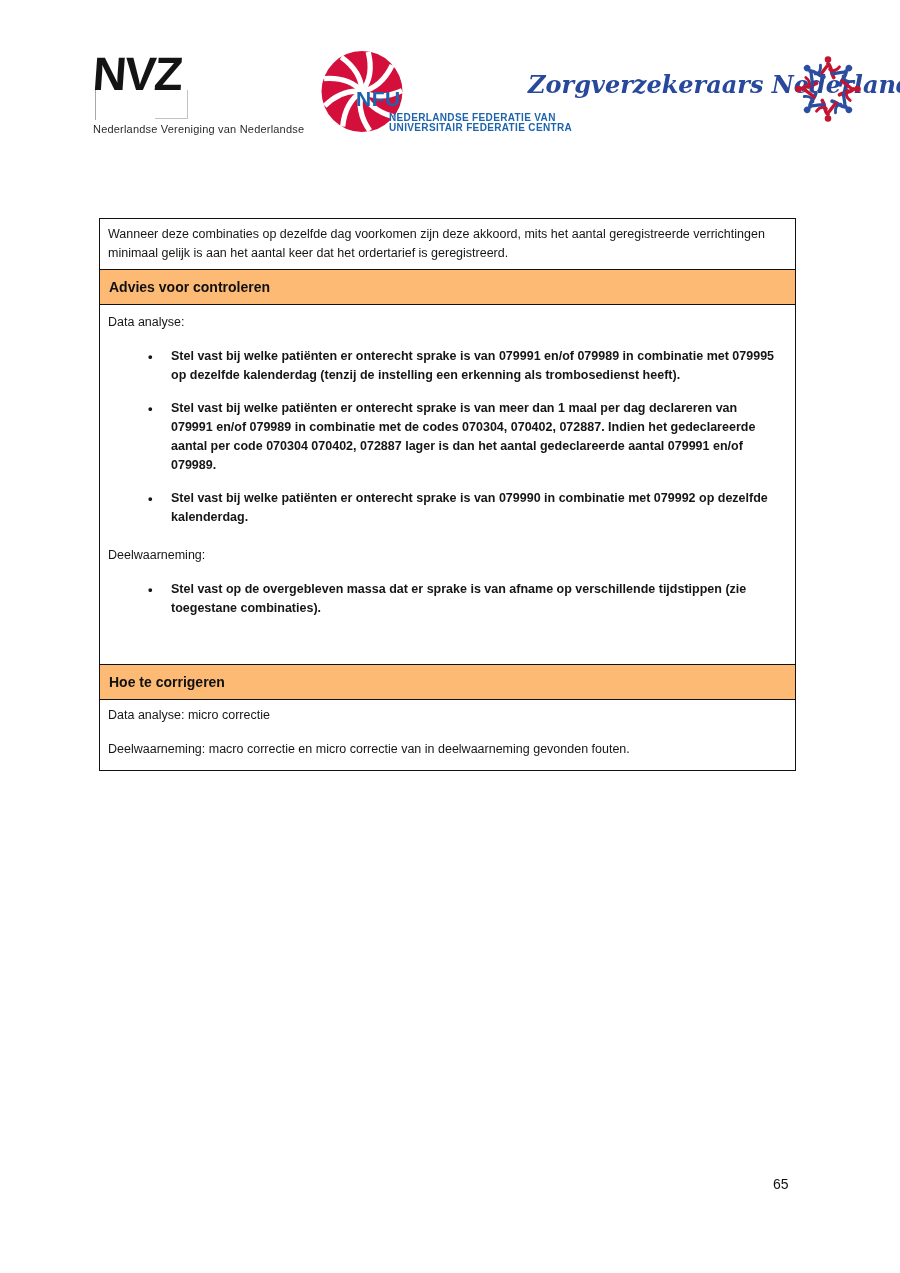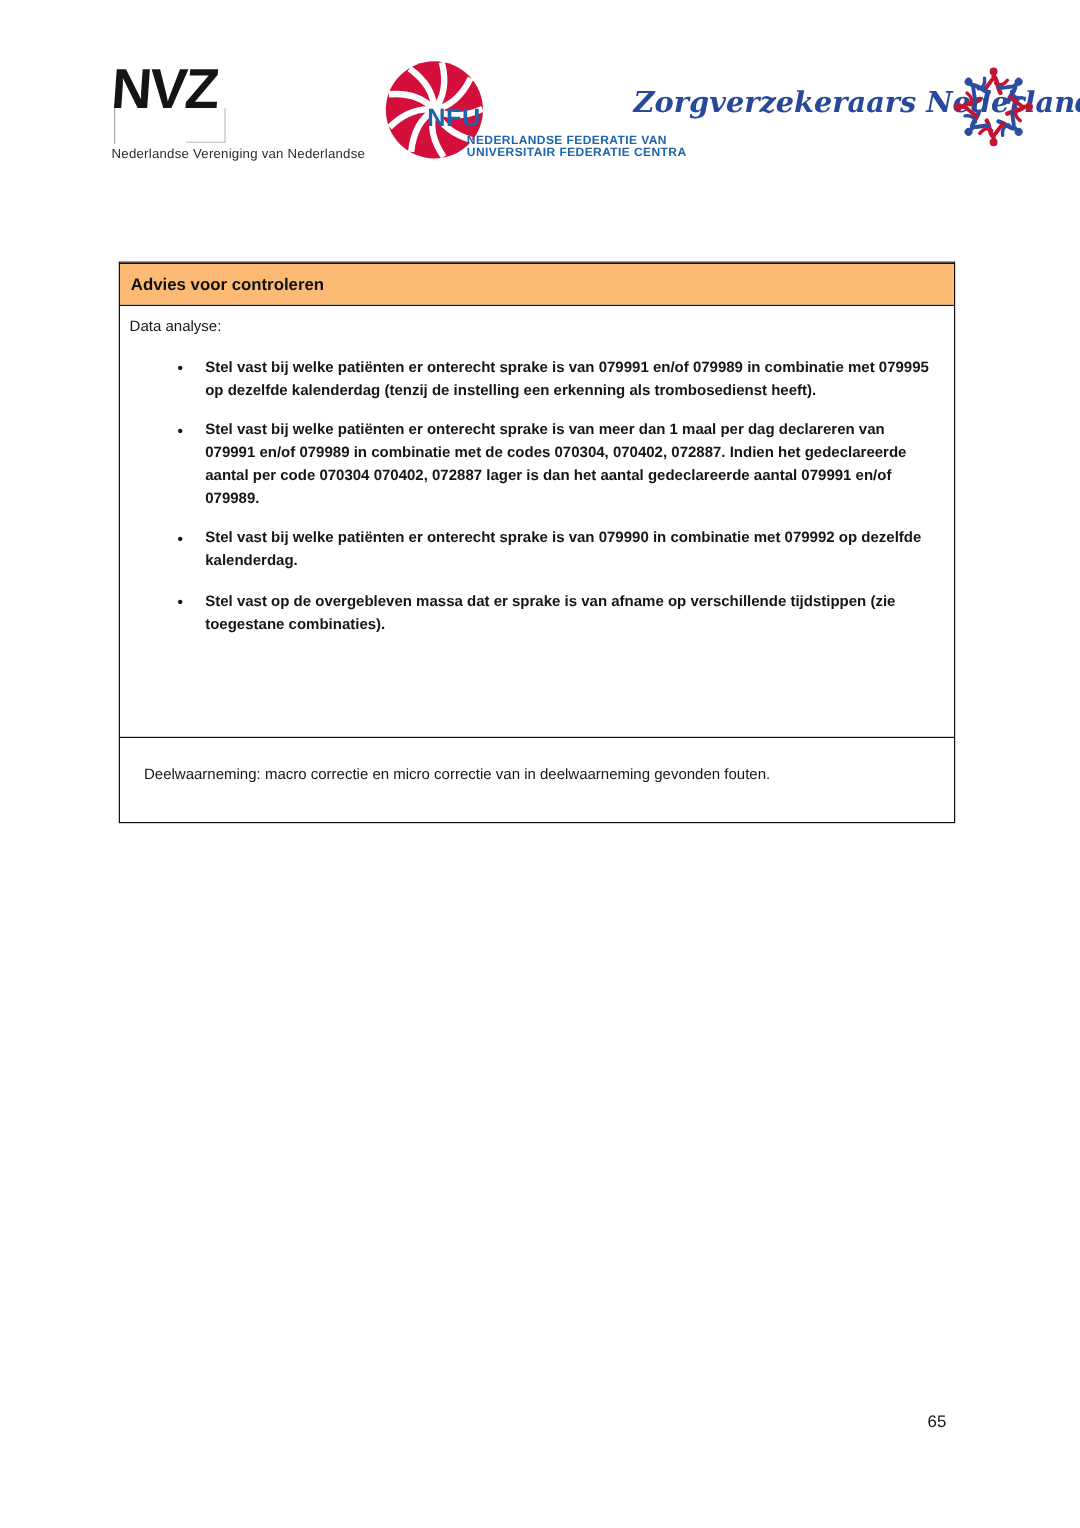--- a/index.html
+++ b/index.html
@@ -38,21 +38,21 @@
   .t-head{box-sizing:border-box;border-top:1.5px solid #111;background:#fdba74;
     height:35px;padding:8px 8px 0 9px;font-size:14px;font-weight:bold;color:#101010;}
   .t-row.body{height:360px;}
   .t-row.correct{height:71px;}
   .label-line{margin:2px 0 0 0;}
   ul.blt{list-style:none;margin:13px 0 0 0;padding:0;}
   ul.blt li{position:relative;margin:14px 0 0 40px;padding-left:23px;max-width:625px;font-weight:bold;}
   ul.blt li:first-child{margin-top:15px;}
   ul.blt li::before{content:"\2022";position:absolute;left:0;top:0;font-size:13px;}
   .sub-label{margin-top:19px;}
-  .correct-line2{margin-top:15px;margin-left:12px;}
+  .correct-line2{margin-top:15px;}
   
   .page-number{position:absolute;left:773px;top:1176px;font-size:14px;color:#111;}
 </style>
 </head>
 <body>
 
 <div class="page">
 
   <div class="logo-nvz">
     <div style="position:relative;">
@@ -121,39 +121,47 @@
       <use href="#znfig" color="#2b4ea0" transform="rotate(135)"></use>
       <use href="#znfig" color="#c41431" transform="rotate(180)"></use>
       <use href="#znfig" color="#2b4ea0" transform="rotate(225)"></use>
       <use href="#znfig" color="#c41431" transform="rotate(270)"></use>
       <use href="#znfig" color="#2b4ea0" transform="rotate(315)"></use>
     </svg>
   </div>
 
   <div class="doc-table">
 
+    <div class="t-row intro">
+      <span>Wanneer deze combinaties op dezelfde dag voorkomen zijn deze akkoord, mits het aantal geregistreerde verrichtingen minimaal gelijk is aan het aantal keer dat het ordertarief is geregistreerd.</span>
+    </div>
 
     <div class="t-head">
       <span>Advies voor controleren</span>
     </div>
 
     <div class="t-row body">
       <div class="label-line">Data analyse:</div>
       <ul class="blt">
         <li>Stel vast bij welke patiënten er onterecht sprake is van 079991 en/of 079989 in combinatie met 079995 op dezelfde kalenderdag (tenzij de instelling een erkenning als trombosedienst heeft).</li>
         <li>Stel vast bij welke patiënten er onterecht sprake is van meer dan 1 maal per dag declareren van 079991 en/of 079989 in combinatie met de codes 070304, 070402, 072887. Indien het gedeclareerde aantal per code 070304 070402, 072887 lager is dan het aantal gedeclareerde aantal 079991 en/of 079989.</li>
         <li>Stel vast bij welke patiënten er onterecht sprake is van 079990 in combinatie met 079992 op dezelfde kalenderdag.</li>
       </ul>
+      <div class="label-line sub-label">Deelwaarneming:</div>
       <ul class="blt">
         <li>Stel vast op de overgebleven massa dat er sprake is van afname op verschillende tijdstippen (zie toegestane combinaties).</li>
       </ul>
     </div>
 
+    <div class="t-head">
+      <span>Hoe te corrigeren</span>
+    </div>
 
     <div class="t-row correct">
+      <div>Data analyse: micro correctie</div>
       <div class="correct-line2">Deelwaarneming: macro correctie en micro correctie van in deelwaarneming gevonden fouten.</div>
     </div>
 
   </div>
 
   <div class="page-number">65</div>
 
 </div>
 
 </body></html>

